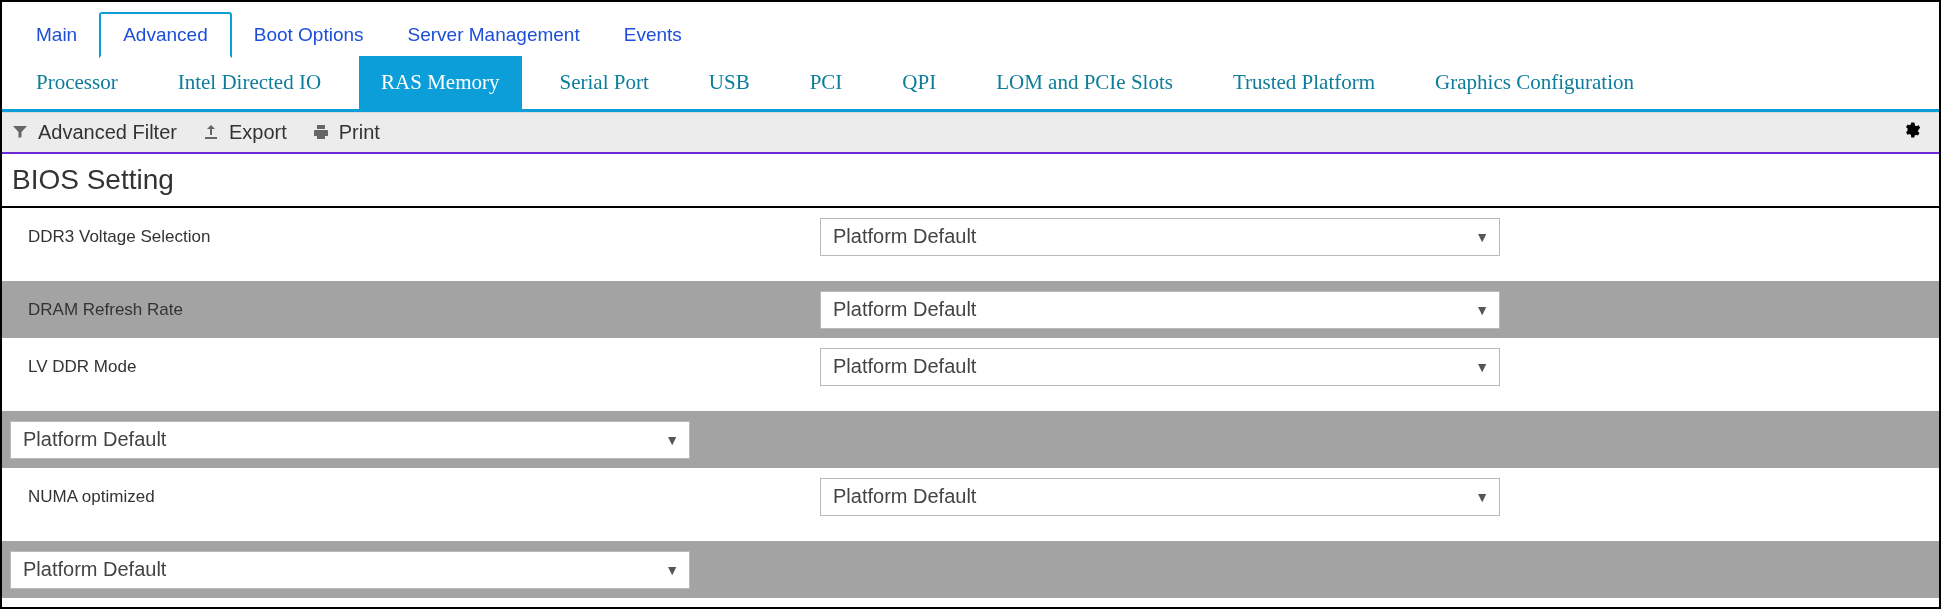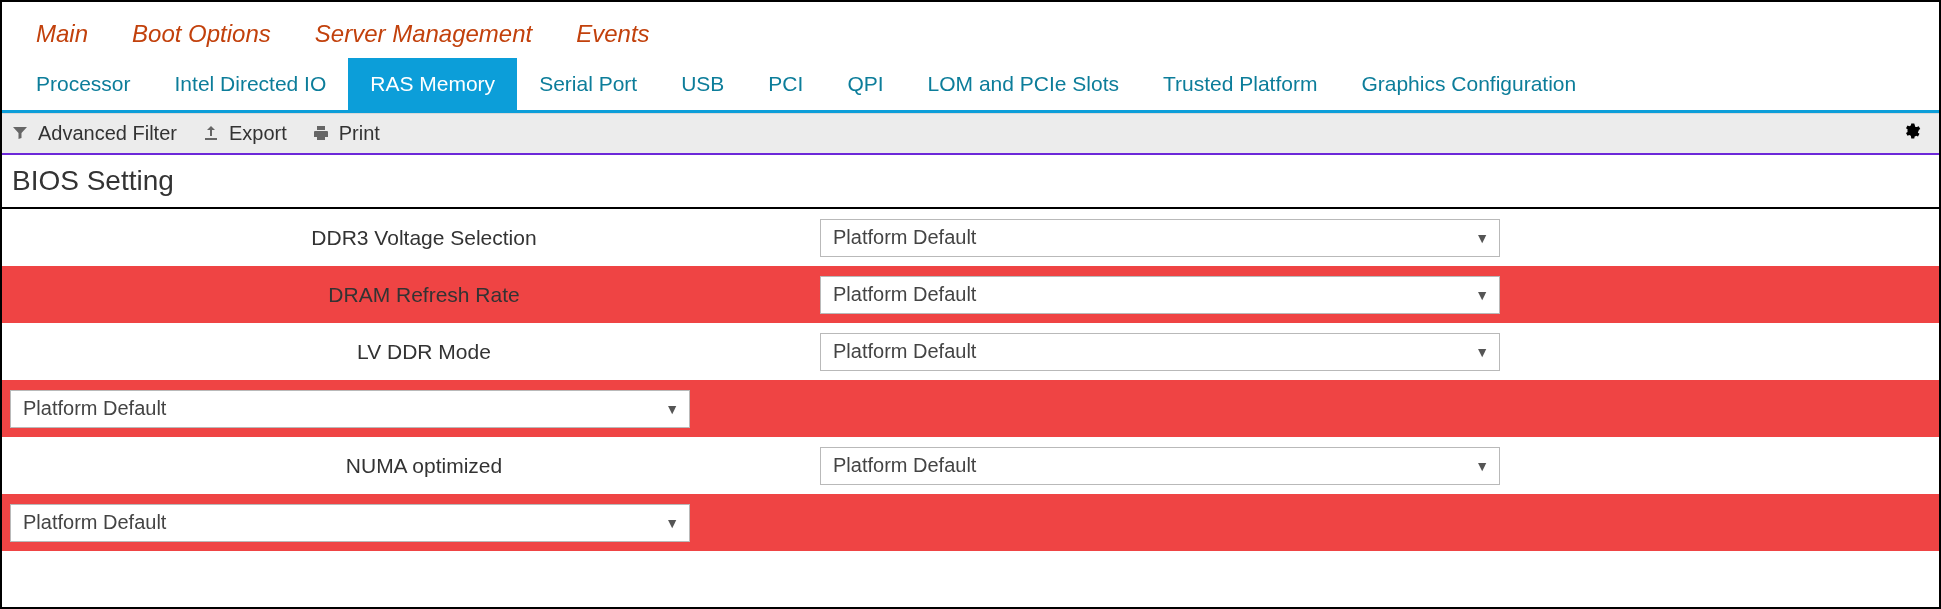--- a/index.html
+++ b/index.html
@@ -1,58 +1,59 @@
 <!DOCTYPE html>
 <html><head>
 <meta charset="utf-8">
 <style>
   * { box-sizing: border-box; }
   html, body { margin:0; padding:0; font-family: Arial, Helvetica, sans-serif; font-size:20px; color:#333; }
   .frame { border:2px solid #000; width:1941px; height:609px; background:#fff; position:relative; }
 
   
   .tabs1 { display:flex; align-items:flex-end; padding:8px 12px 0 12px; gap:0; border-bottom: none; }
-  .tab1 { color:#c2410c; padding:10px 22px 10px 22px; cursor:pointer; font-size:24px;font-style:italic; }
+  .tab1 { color:#1d4ed8; padding:10px 22px 10px 22px; cursor:pointer; font-size:19px; }
   .tab1.active { border:2px solid #0c9ed9; border-bottom:2px solid #fff; border-radius:3px 3px 0 0; position:relative; top:2px; background:#fff; }
 
   
   .tabs2wrap { border-bottom:3px solid #0c9ed9; }
-  .tabs2 { display:flex; align-items:stretch; padding:0 12px; gap:0; }
+  .tabs2 { display:flex; align-items:stretch; padding:0 12px; gap:16px;font-family:Liberation Serif, serif; }
   .tab2 { color:#0c7d9a; padding:14px 22px; cursor:pointer; font-size:21px; }
   .tab2.active { background:#0c9ed9; color:#fff; }
 
   
   .toolbar { background:#ececec; border-top:1px solid #d9d9d9; border-bottom:2px solid #6d28d9; display:flex; align-items:center; padding:6px 10px; gap:26px; font-size:20px; color:#333; }
   .tbtn { display:flex; align-items:center; gap:8px; cursor:pointer; }
   .tool-icon { display:inline-flex; width:18px; height:18px; color:#666; }
   .toolbar-spacer { flex:1; }
   .gear { cursor:pointer; margin-right:8px; }
 
   
   .theadrow { display:flex; border-bottom:2px solid #000; padding:10px 8px; font-size:28px; color:#333; }
   .col-setting { width:810px; padding-left:2px; }
   .col-value { flex:1; padding-left:0; }
 
   
   .rows { }
   .row { display:flex; align-items:center; height:57px; padding:0 8px; }
-  .row.alt { background:#ef4444; }
-  .row .label { width:810px; padding-left:18px; font-size:21px; color:#333;text-align:center; }
+  .row.alt { background:#a3a3a3;margin-top:16px; }
+  .row .label { width:810px; padding-left:18px; font-size:17px; color:#333; }
   .row .valcell { flex:1; padding-right:70px; }
 
   .select { position:relative; width:100%; max-width:680px; border:1px solid #b9b9b9; background:#fff; height:38px; display:flex; align-items:center; padding:0 12px; color:#444; font-size:20px; cursor:pointer; }
   .select .arrow { position:absolute; right:10px; top:50%; transform:translateY(-50%); color:#555; font-size:14px; pointer-events:none; }
 </style>
 </head>
 <body>
 
 <div class="frame">
 
   <div class="tabs1">
     <div class="tab1">Main</div>
+    <div class="tab1 active">Advanced</div>
     <div class="tab1">Boot Options</div>
     <div class="tab1">Server Management</div>
     <div class="tab1">Events</div>
   </div>
 
   <div class="tabs2wrap">
     <div class="tabs2">
       <div class="tab2">Processor</div>
       <div class="tab2">Intel Directed IO</div>
       <div class="tab2 active">RAS Memory</div>

